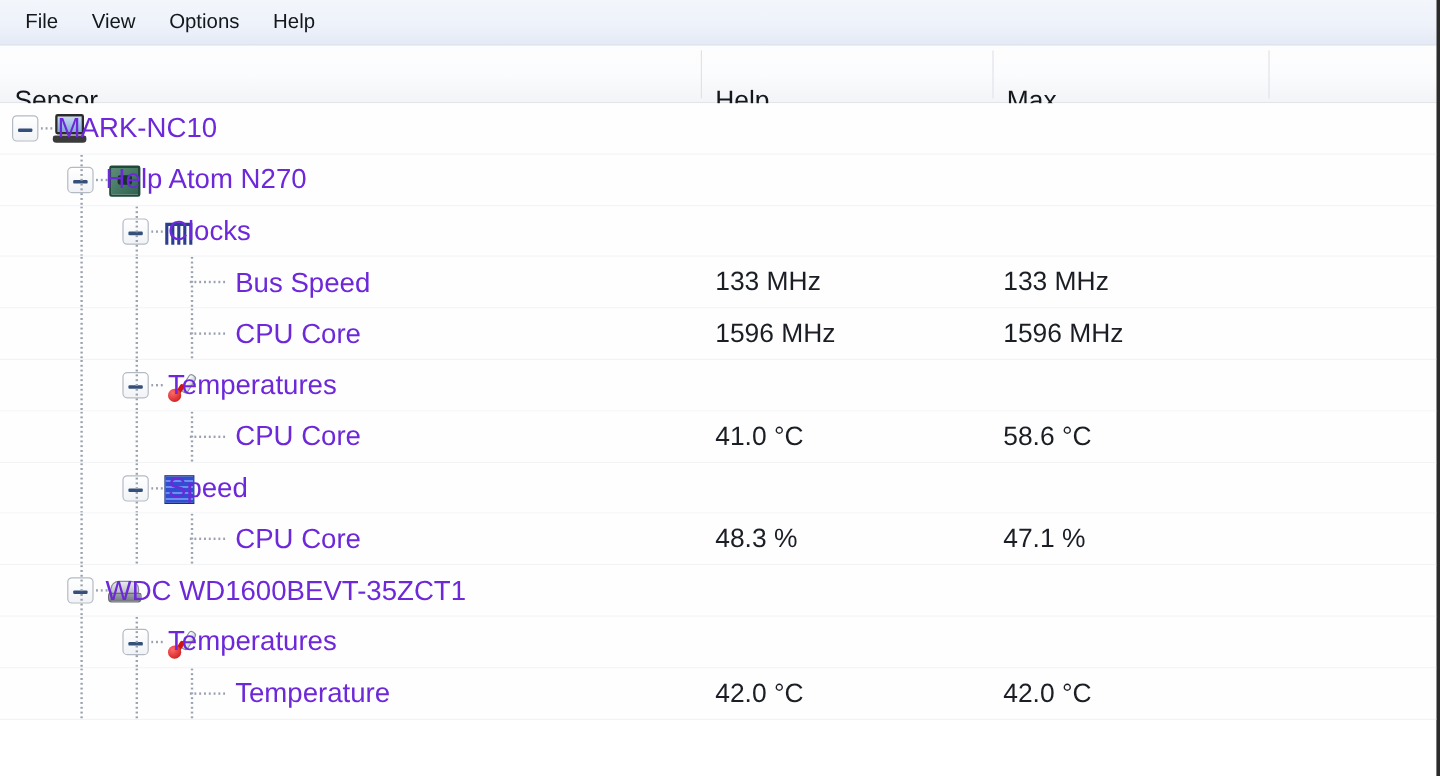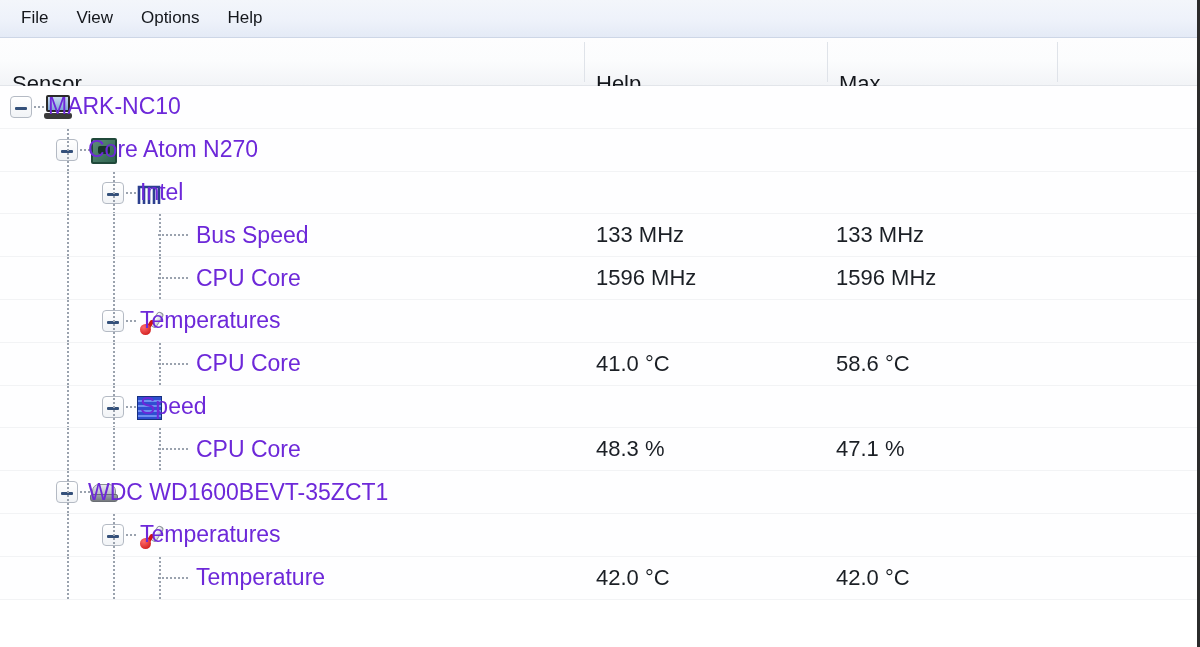--- a/index.html
+++ b/index.html
@@ -268,37 +268,37 @@
       <div class="row lvl1">
         <span class="expander exp-x56"></span>
         <span class="dots-h" style="left:80px;width:10px"></span>
         <span class="dots-v" style="left:67px;top:0;bottom:0"></span>
         <span style="position:absolute;left:90px;top:0;bottom:0;width:28px">
           <span class="ico ico-cpu">
             <span class="body"></span>
             <span class="core"></span>
           </span>
         </span>
-        <span class="label">Core Atom N270</span>
+        <span class="label">Help Atom N270</span>
         <span class="val"></span>
         <span class="max"></span>
       </div>
       <div class="row lvl2">
         <span class="expander exp-x102"></span>
         <span class="dots-h" style="left:126px;width:10px"></span>
         <span class="dots-v" style="left:67px;top:0;bottom:0"></span>
         <span class="dots-v" style="left:113px;top:0;bottom:0"></span>
         <span style="position:absolute;left:136px;top:0;bottom:0;width:28px">
           <span class="ico ico-clock">
             <svg width="28" height="28" viewBox="0 0 28 28">
               <path d="M3 24 L3 7 L8 7 L8 24 L8 7 L13 7 L13 24 L13 7 L18 7 L18 24 L18 7 L23 7 L23 24" fill="none" stroke="#2c3f8f" stroke-width="2.6"></path>
             </svg>
           </span>
         </span>
-        <span class="label">Intel</span>
+        <span class="label">Clocks</span>
         <span class="val"></span>
         <span class="max"></span>
       </div>
       <div class="row lvl3">
         <span class="dots-h" style="left:158px;width:30px"></span>
         <span class="dots-v" style="left:67px;top:0;bottom:0"></span>
         <span class="dots-v" style="left:113px;top:0;bottom:0"></span>
         <span class="dots-v" style="left:159px;top:0;bottom:0"></span>
         <span class="label">Bus Speed</span>
         <span class="val">133 MHz</span>

